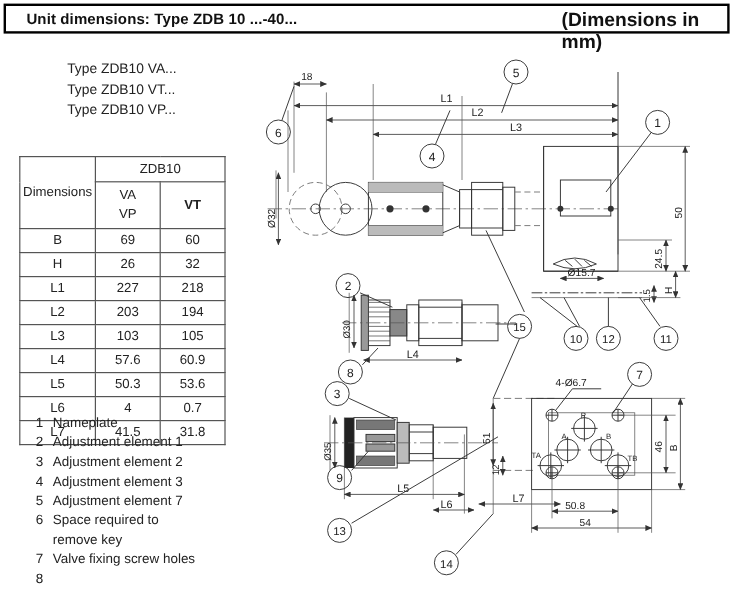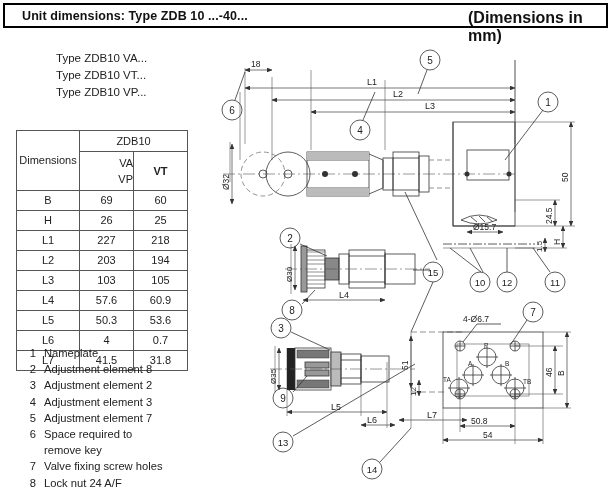--- a/index.html
+++ b/index.html
@@ -16,21 +16,21 @@
   .type-list{position:absolute;left:56px;top:50px;font-size:11.5px;line-height:17px;color:#222;}
 
   
   .dim-table{position:absolute;left:16px;top:130px;border-collapse:collapse;font-size:11px;color:#222;}
   .dim-table td,.dim-table th{border:1px solid #555;text-align:center;font-weight:normal;
        padding:0;height:19px;line-height:19px;}
   .dim-table .c-dim{width:62px;}
   .dim-table .c-va{width:53px;}
   .dim-table .c-vt{width:53px;font-weight:bold;}
   .dim-table .hdr-zdb{height:20px;line-height:20px;}
-  .dim-table .vav{height:38px;line-height:16px;text-align:right;}
+  .dim-table .vav{height:38px;line-height:16px;}
   .dim-table .vav span{display:block;}
 
   
   .legend{position:absolute;left:16px;top:345px;font-size:11.2px;color:#222;}
   .legend .row{display:flex;line-height:16.2px;}
   .legend .num{width:20px;text-align:right;padding-right:8px;flex:none;}
   .legend .txt{white-space:nowrap;}
   .legend .cont{padding-left:28px;line-height:16.2px;}
   .legend .clipped{overflow:hidden;height:5px;}
 
@@ -65,21 +65,21 @@
     <td class="c-vt">VT</td>
   </tr>
   <tr>
     <td>B</td>
     <td>69</td>
     <td>60</td>
   </tr>
   <tr>
     <td>H</td>
     <td>26</td>
-    <td>25</td>
+    <td>32</td>
   </tr>
   <tr>
     <td>L1</td>
     <td>227</td>
     <td>218</td>
   </tr>
   <tr>
     <td>L2</td>
     <td>203</td>
     <td>194</td>
@@ -112,21 +112,21 @@
 </tbody>
   </table>
 
 <div class="legend">
   <div class="row">
     <div class="num">1</div>
     <div class="txt">Nameplate</div>
   </div>
   <div class="row">
     <div class="num">2</div>
-    <div class="txt">Adjustment element 8</div>
+    <div class="txt">Adjustment element 1</div>
   </div>
   <div class="row">
     <div class="num">3</div>
     <div class="txt">Adjustment element 2</div>
   </div>
   <div class="row">
     <div class="num">4</div>
     <div class="txt">Adjustment element 3</div>
   </div>
   <div class="row">
@@ -137,21 +137,20 @@
     <div class="num">6</div>
     <div class="txt">Space required to</div>
   </div>
   <div class="cont">remove key</div>
   <div class="row">
     <div class="num">7</div>
     <div class="txt">Valve fixing screw holes</div>
   </div>
   <div class="row">
     <div class="num">8</div>
-    <div class="txt">Lock nut 24 A/F</div>
   </div>
   <div class="row clipped">
     <div class="num">9</div>
     <div class="txt">Hexagon 13 A/F</div>
   </div>
 </div>
 
 <div class="drawing">
 <svg width="398" height="461" viewBox="0 0 398 461" xmlns="http://www.w3.org/2000/svg" stroke="#333" fill="none" stroke-width="0.8">
   <defs>

